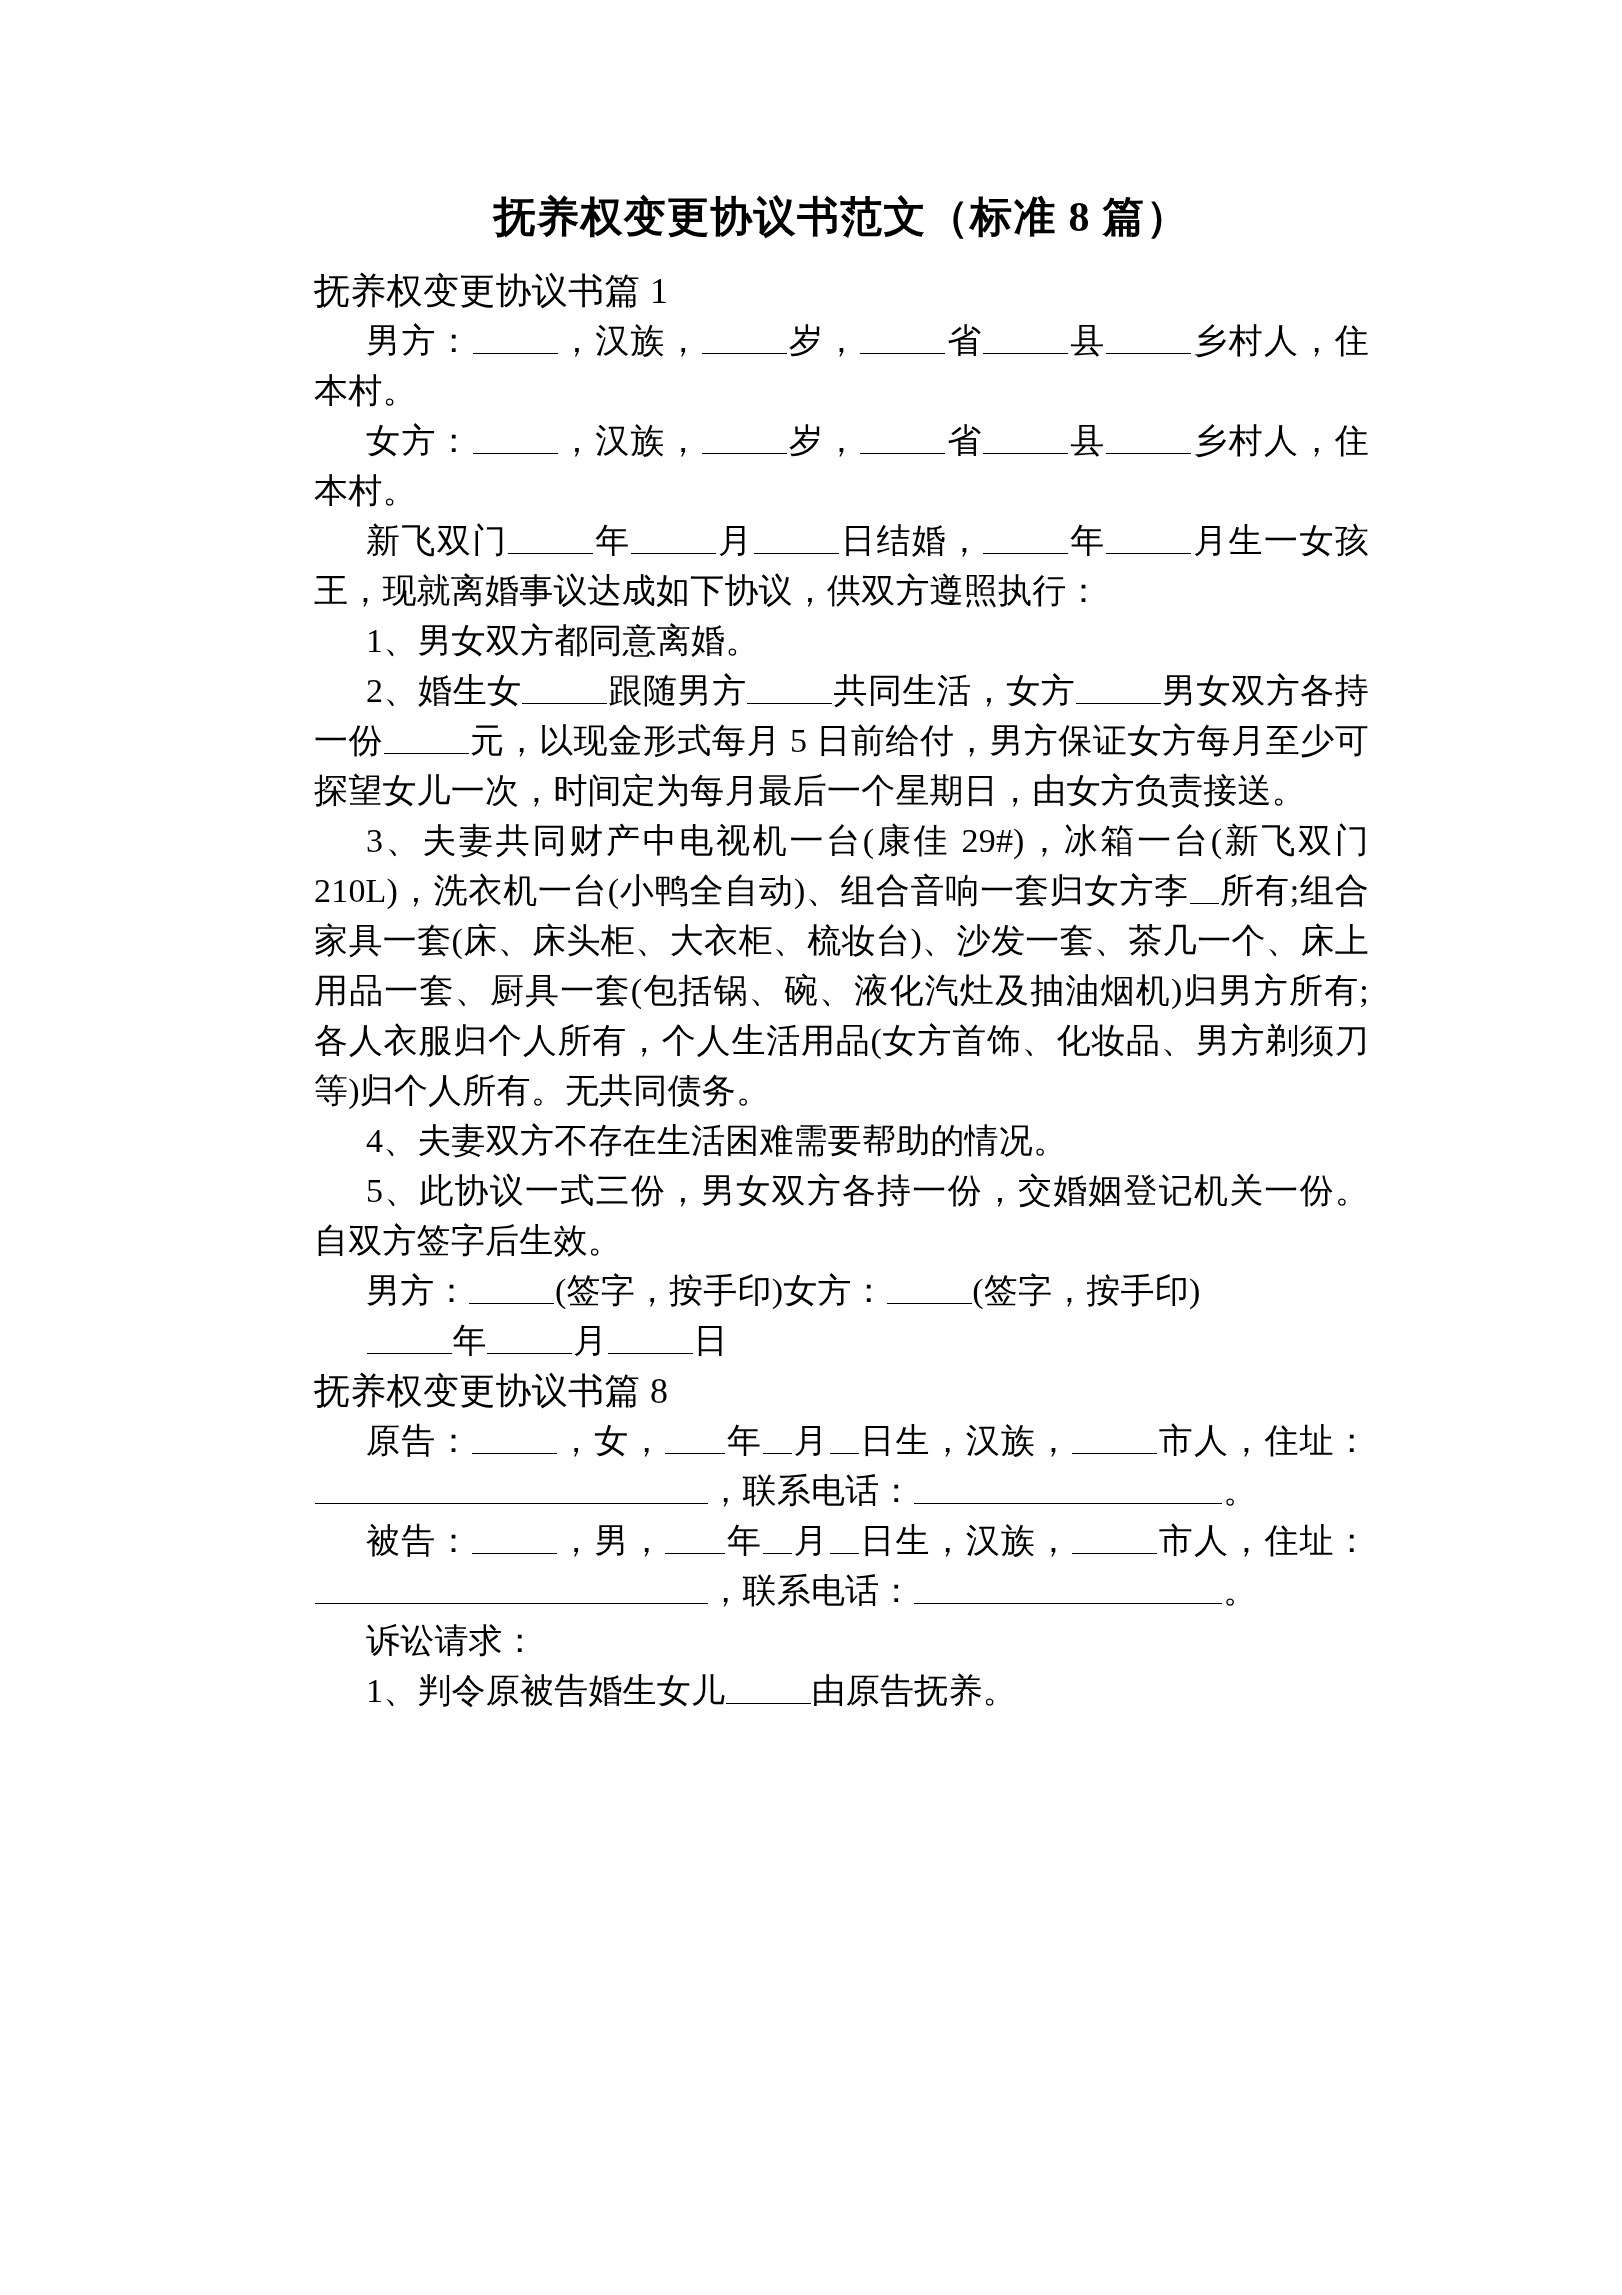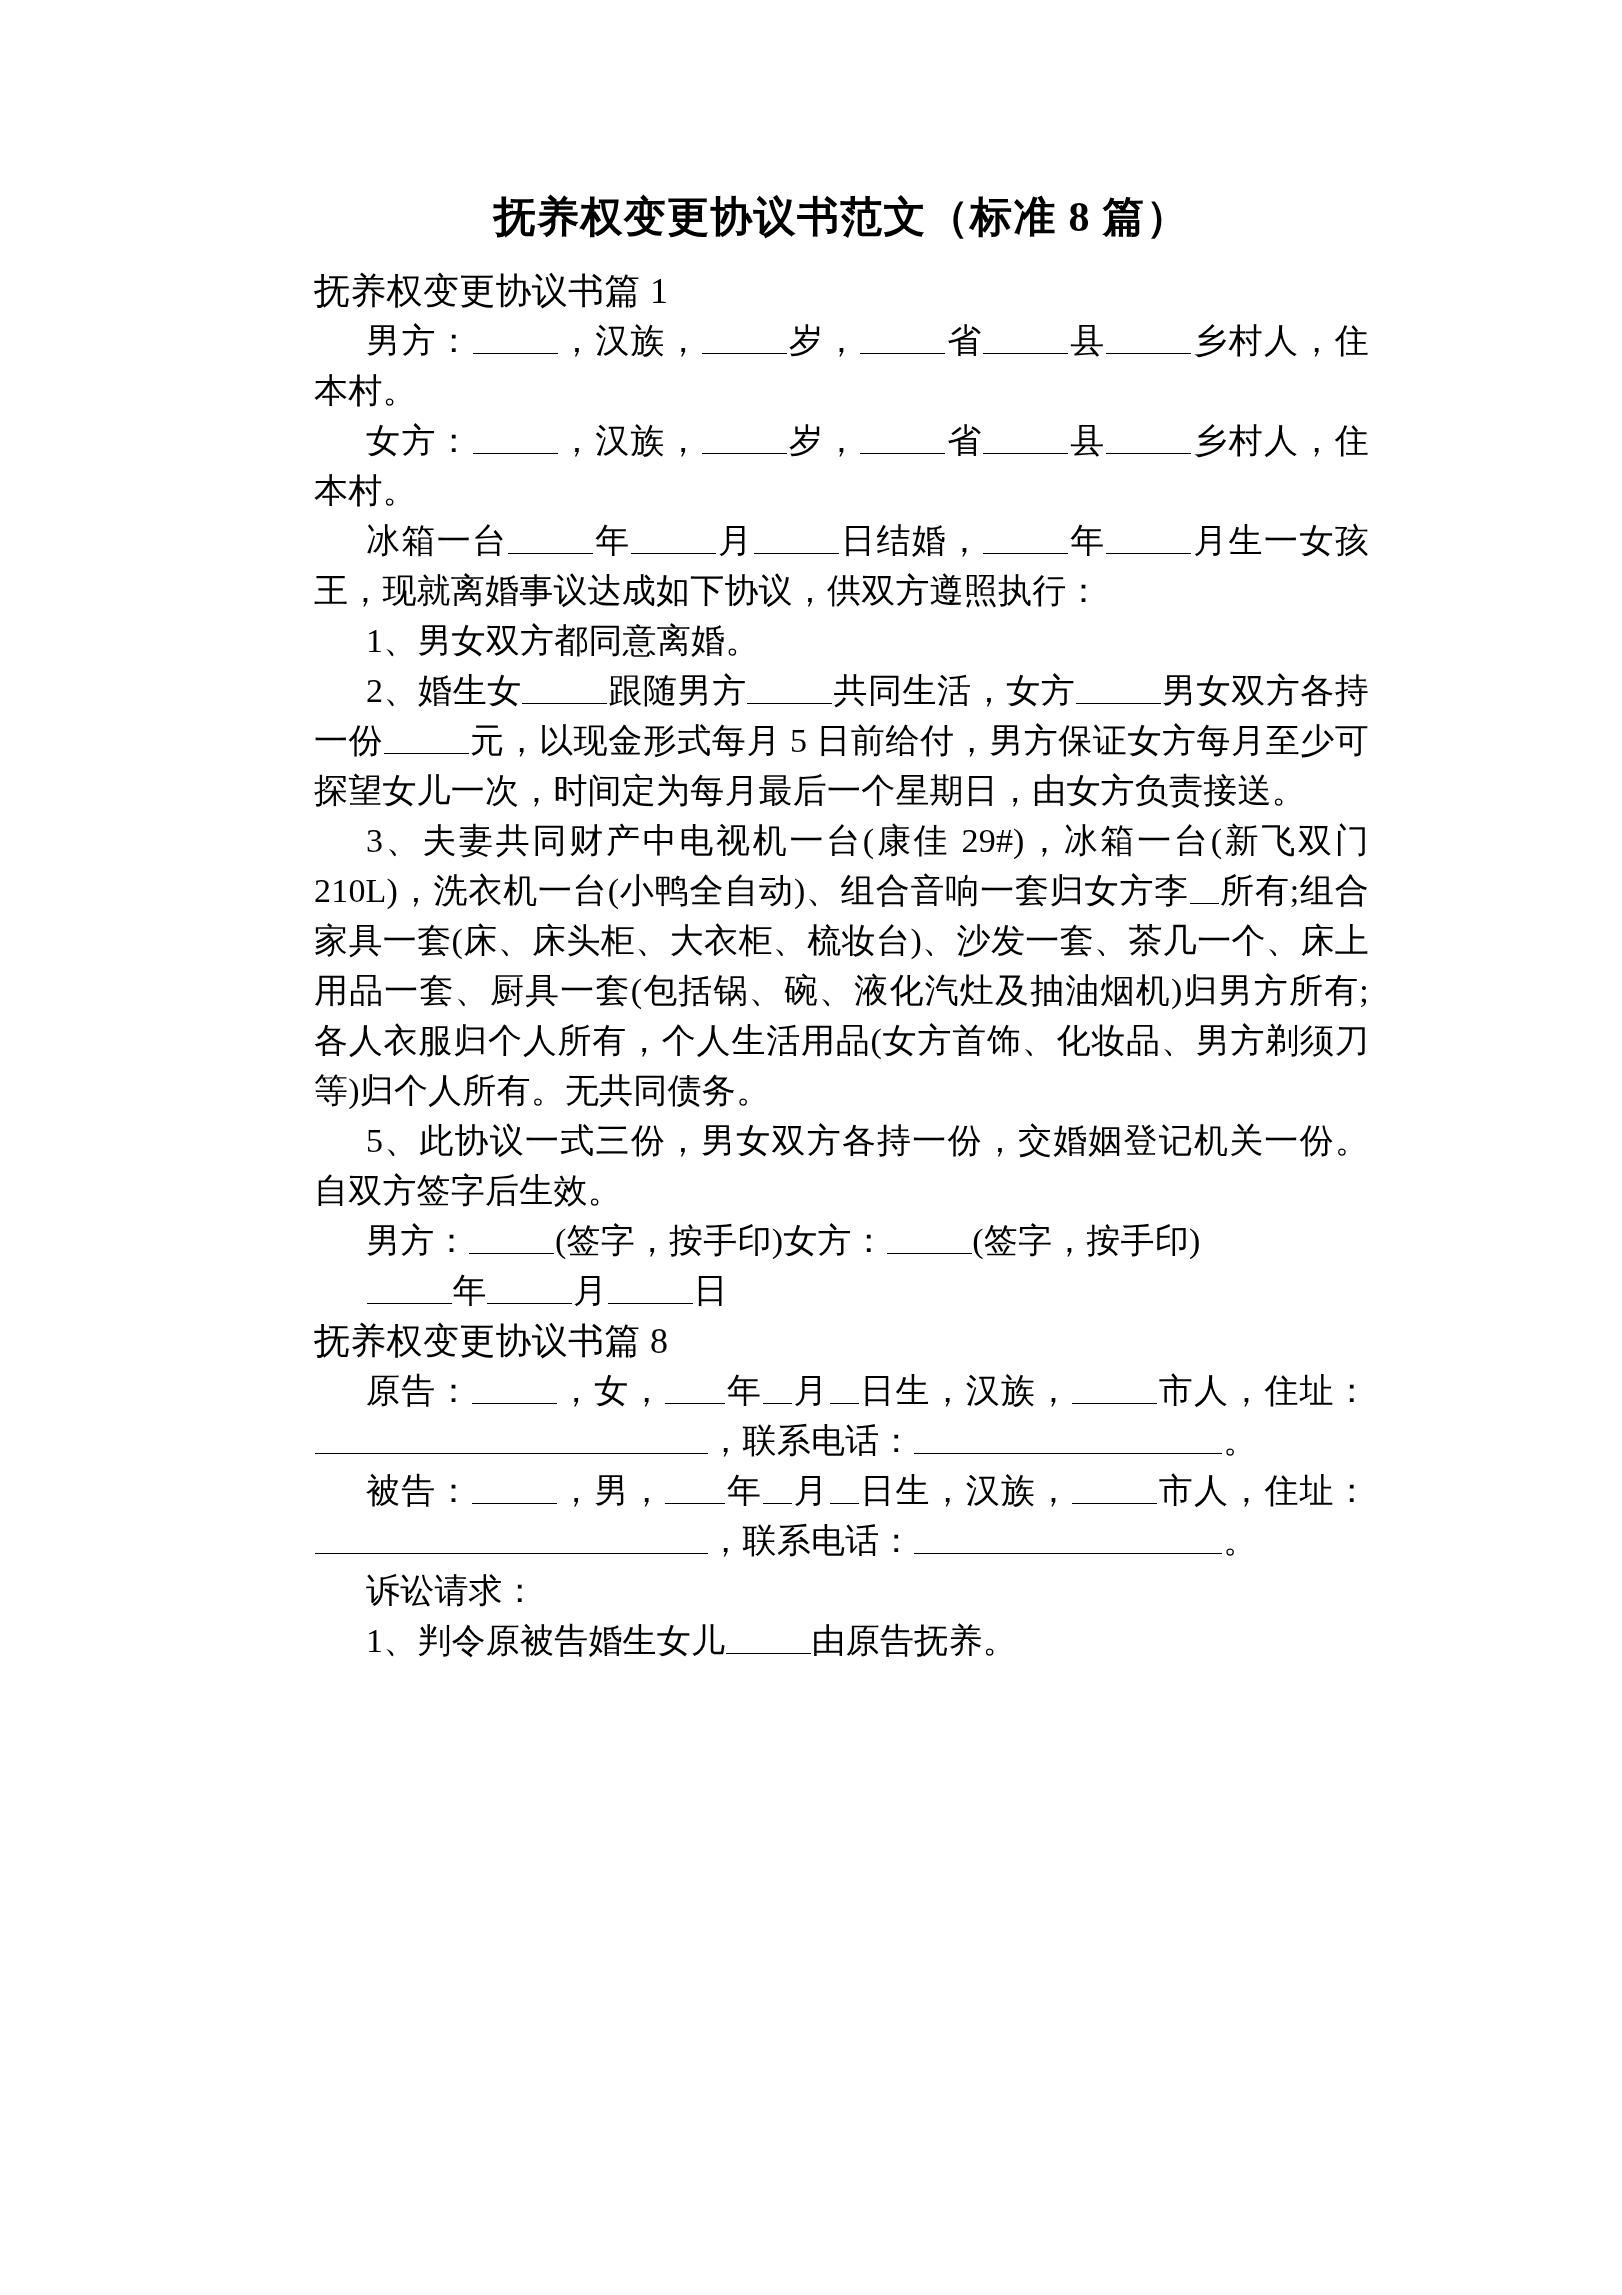--- a/index.html
+++ b/index.html
@@ -70,24 +70,25 @@
 
 <div class="page">
   <div class="content">
 
     <h1 class="doc-title">抚养权变更协议书范文（标准 8 篇）</h1>
 
     <div id="body-root">
         <p class="sec-head">抚养权变更协议书篇 1</p>
         <p class="para"><span>男方：</span><span class="bl bl-m"></span><span>，汉族，</span><span class="bl bl-m"></span><span>岁，</span><span class="bl bl-m"></span><span>省</span><span class="bl bl-m"></span><span>县</span><span class="bl bl-m"></span><span>乡村人，住本村。</span></p>
         <p class="para"><span>女方：</span><span class="bl bl-m"></span><span>，汉族，</span><span class="bl bl-m"></span><span>岁，</span><span class="bl bl-m"></span><span>省</span><span class="bl bl-m"></span><span>县</span><span class="bl bl-m"></span><span>乡村人，住本村。</span></p>
-        <p class="para"><span>冰箱一台</span><span class="bl bl-m"></span><span>年</span><span class="bl bl-m"></span><span>月</span><span class="bl bl-m"></span><span>日结婚，</span><span class="bl bl-m"></span><span>年</span><span class="bl bl-m"></span><span>月生一女孩王，现就离婚事议达成如下协议，供双方遵照执行：</span></p>
+        <p class="para"><span>新飞双门</span><span class="bl bl-m"></span><span>年</span><span class="bl bl-m"></span><span>月</span><span class="bl bl-m"></span><span>日结婚，</span><span class="bl bl-m"></span><span>年</span><span class="bl bl-m"></span><span>月生一女孩王，现就离婚事议达成如下协议，供双方遵照执行：</span></p>
         <p class="para"><span>1、男女双方都同意离婚。</span></p>
         <p class="para"><span>2、婚生女</span><span class="bl bl-m"></span><span>跟随男方</span><span class="bl bl-m"></span><span>共同生活，女方</span><span class="bl bl-m"></span><span>男女双方各持一份</span><span class="bl bl-m"></span><span>元，以现金形式每月 5 日前给付，男方保证女方每月至少可探望女儿一次，时间定为每月最后一个星期日，由女方负责接送。</span></p>
         <p class="para"><span>3、夫妻共同财产中电视机一台(康佳 29#)，冰箱一台(新飞双门 210L)，洗衣机一台(小鸭全自动)、组合音响一套归女方李</span><span class="bl bl-xs"></span><span>所有;组合家具一套(床、床头柜、大衣柜、梳妆台)、沙发一套、茶几一个、床上用品一套、厨具一套(包括锅、碗、液化汽灶及抽油烟机)归男方所有;各人衣服归个人所有，个人生活用品(女方首饰、化妆品、男方剃须刀等)归个人所有。无共同债务。</span></p>
+        <p class="para"><span>4、夫妻双方不存在生活困难需要帮助的情况。</span></p>
         <p class="para"><span>5、此协议一式三份，男女双方各持一份，交婚姻登记机关一份。自双方签字后生效。</span></p>
         <p class="para"><span>男方：</span><span class="bl bl-m"></span><span>(签字，按手印)女方：</span><span class="bl bl-m"></span><span>(签字，按手印)</span></p>
         <p class="para"><span class="bl bl-m"></span><span>年</span><span class="bl bl-m"></span><span>月</span><span class="bl bl-m"></span><span>日</span></p>
         <p class="sec-head">抚养权变更协议书篇 8</p>
         <p class="para"><span>原告：</span><span class="bl bl-m"></span><span>，女，</span><span class="bl bl-s"></span><span>年</span><span class="bl bl-xs"></span><span>月</span><span class="bl bl-xs"></span><span>日生，汉族，</span><span class="bl bl-m"></span><span>市人，住址：</span><span class="bl bl-full"></span><span>，联系电话：</span><span class="bl bl-long"></span><span>。</span></p>
         <p class="para"><span>被告：</span><span class="bl bl-m"></span><span>，男，</span><span class="bl bl-s"></span><span>年</span><span class="bl bl-xs"></span><span>月</span><span class="bl bl-xs"></span><span>日生，汉族，</span><span class="bl bl-m"></span><span>市人，住址：</span><span class="bl bl-full"></span><span>，联系电话：</span><span class="bl bl-long"></span><span>。</span></p>
         <p class="para"><span>诉讼请求：</span></p>
         <p class="para"><span>1、判令原被告婚生女儿</span><span class="bl bl-m"></span><span>由原告抚养。</span></p>
       </div>
 

